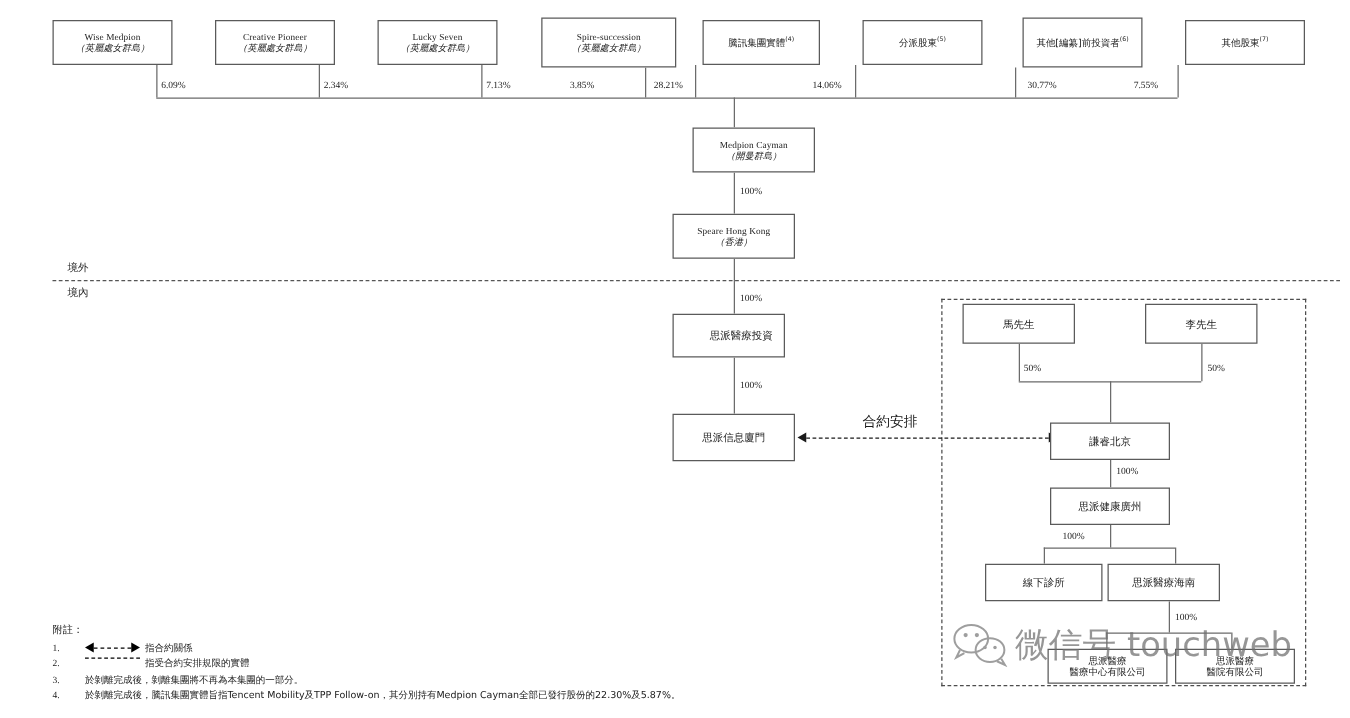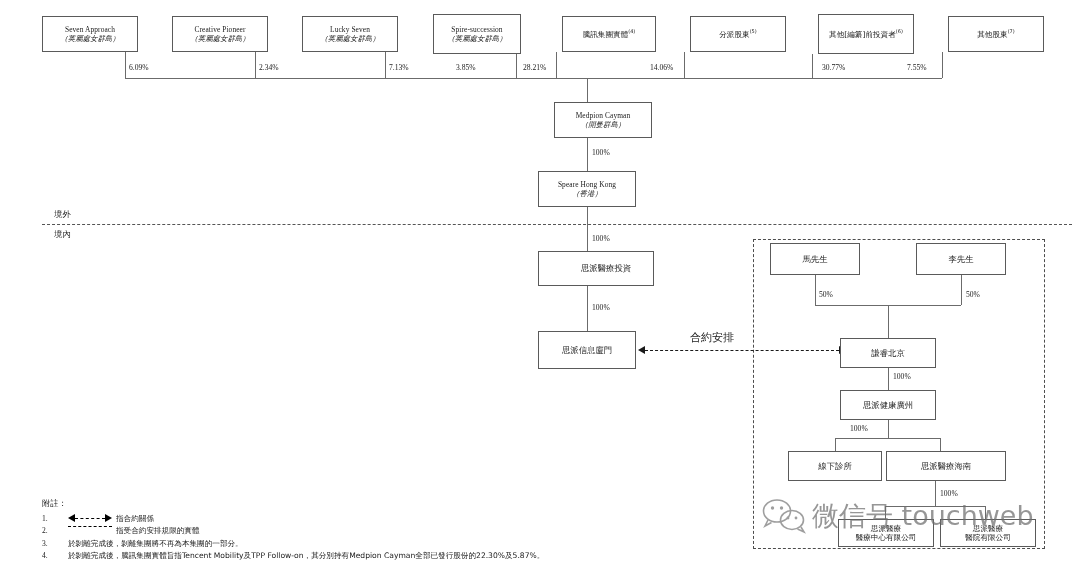--- a/index.html
+++ b/index.html
@@ -87,32 +87,32 @@
     font-size:27px;color:#6f6f6f;
     font-family:"DejaVu Sans","Liberation Sans",sans-serif;white-space:nowrap;
   }
 </style>
 </head>
 <body>
 
 <div id="canvas">
 
   <div class="node" style="left:42px;top:16px;width:96px;height:36px;">
-    <span class="l1 en">Seven Approach</span>
+    <span class="l1 en">Wise Medpion</span>
     <span class="l2 ital-cn">（英屬處女群島）</span>
   </div>
   <div class="node" style="left:172px;top:16px;width:96px;height:36px;">
     <span class="l1 en">Creative Pioneer</span>
     <span class="l2 ital-cn">（英屬處女群島）</span>
   </div>
   <div class="node" style="left:302px;top:16px;width:96px;height:36px;">
     <span class="l1 en">Lucky Seven</span>
     <span class="l2 ital-cn">（英屬處女群島）</span>
   </div>
-  <div class="node" style="left:433px;top:14px;width:88px;height:40px;">
+  <div class="node" style="left:433px;top:14px;width:108px;height:40px;">
     <span class="l1 en" style="max-width:60px;">Spire-succession</span>
     <span class="l2 ital-cn">（英屬處女群島）</span>
   </div>
   <div class="node" style="left:562px;top:16px;width:94px;height:36px;">
     <span class="l1 cn-sm">
       <span>騰訊集團實體</span><sup>(4)</sup>
     </span>
   </div>
   <div class="node" style="left:690px;top:16px;width:96px;height:36px;">
     <span class="l1 cn-sm">
@@ -164,21 +164,21 @@
     <span class="l2 ital-cn">（香港）</span>
   </div>
 
   <div class="zone-label" style="left:42px;top:209px;">境外</div>
   <div class="divider" style="top:224px;"></div>
   <div class="zone-label" style="left:42px;top:229px;">境內</div>
 
   <div class="vline" style="left:587px;top:207px;height:44px;"></div>
   <div class="pct" style="left:592px;top:234px;">100%</div>
 
-  <div class="node" style="left:538px;top:251px;width:116px;height:35px;padding-left:20px;">
+  <div class="node" style="left:538px;top:251px;width:90px;height:35px;padding-left:20px;">
     <span class="l1 cn">思派醫療投資</span>
   </div>
   <div class="vline" style="left:587px;top:286px;height:45px;"></div>
   <div class="pct" style="left:592px;top:303px;">100%</div>
 
   <div class="node" style="left:538px;top:331px;width:98px;height:38px;">
     <span class="l1 cn">思派信息廈門</span>
   </div>
 
   <div class="ca-label" style="left:690px;top:330px;">合約安排</div>
@@ -216,21 +216,21 @@
 
   <div class="vline" style="left:888px;top:420px;height:18px;"></div>
   <div class="hline" style="left:835px;top:438px;width:105px;"></div>
   <div class="vline" style="left:835px;top:438px;height:13px;"></div>
   <div class="vline" style="left:940px;top:438px;height:13px;"></div>
   <div class="pct" style="left:850px;top:424px;">100%</div>
 
   <div class="node" style="left:788px;top:451px;width:94px;height:30px;">
     <span class="l1 cn">線下診所</span>
   </div>
-  <div class="node" style="left:886px;top:451px;width:120px;height:30px;">
+  <div class="node" style="left:886px;top:451px;width:90px;height:30px;">
     <span class="l1 cn">思派醫療海南</span>
   </div>
 
   <div class="vline" style="left:935px;top:481px;height:25px;"></div>
   <div class="hline" style="left:885px;top:506px;width:100px;"></div>
   <div class="vline" style="left:885px;top:506px;height:13px;"></div>
   <div class="vline" style="left:985px;top:506px;height:13px;"></div>
   <div class="pct" style="left:940px;top:489px;">100%</div>
 
   <div class="node" style="left:838px;top:519px;width:96px;height:28px;">

